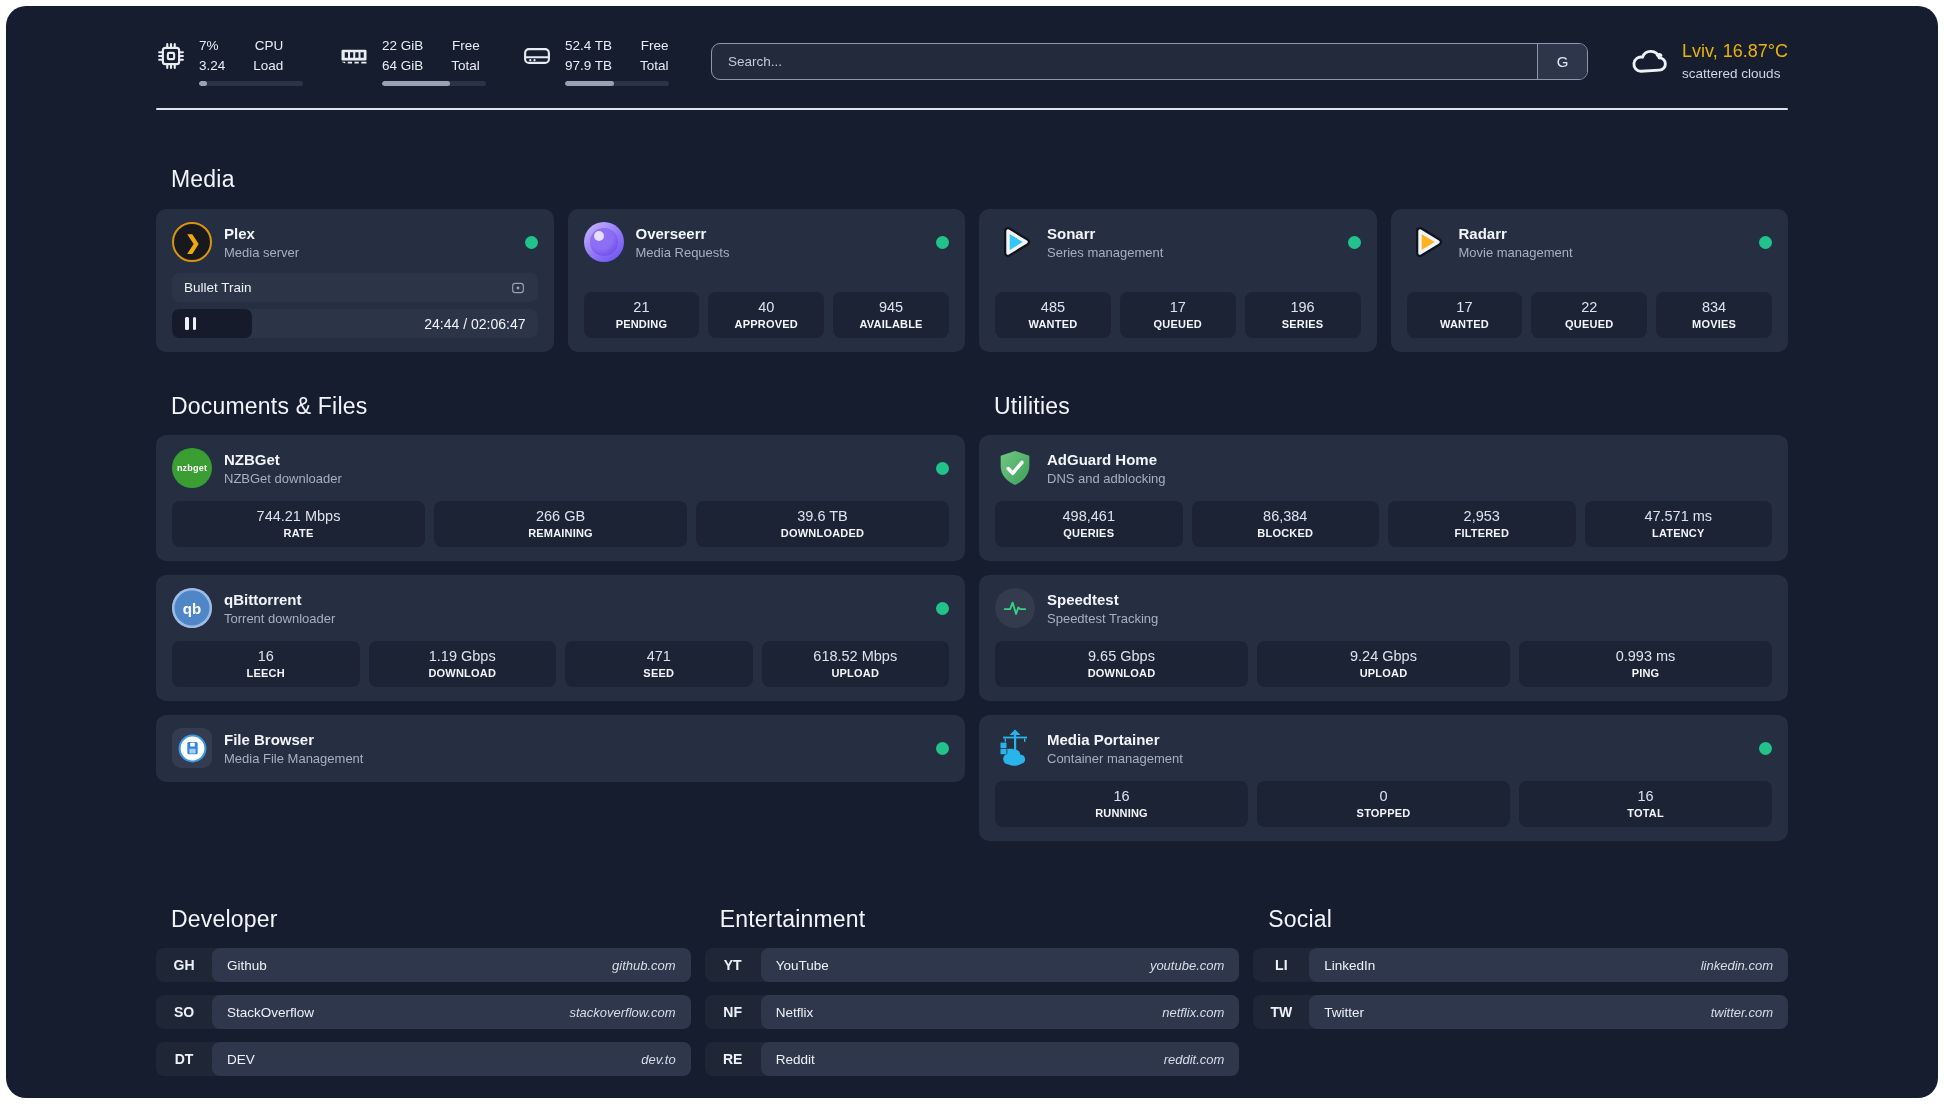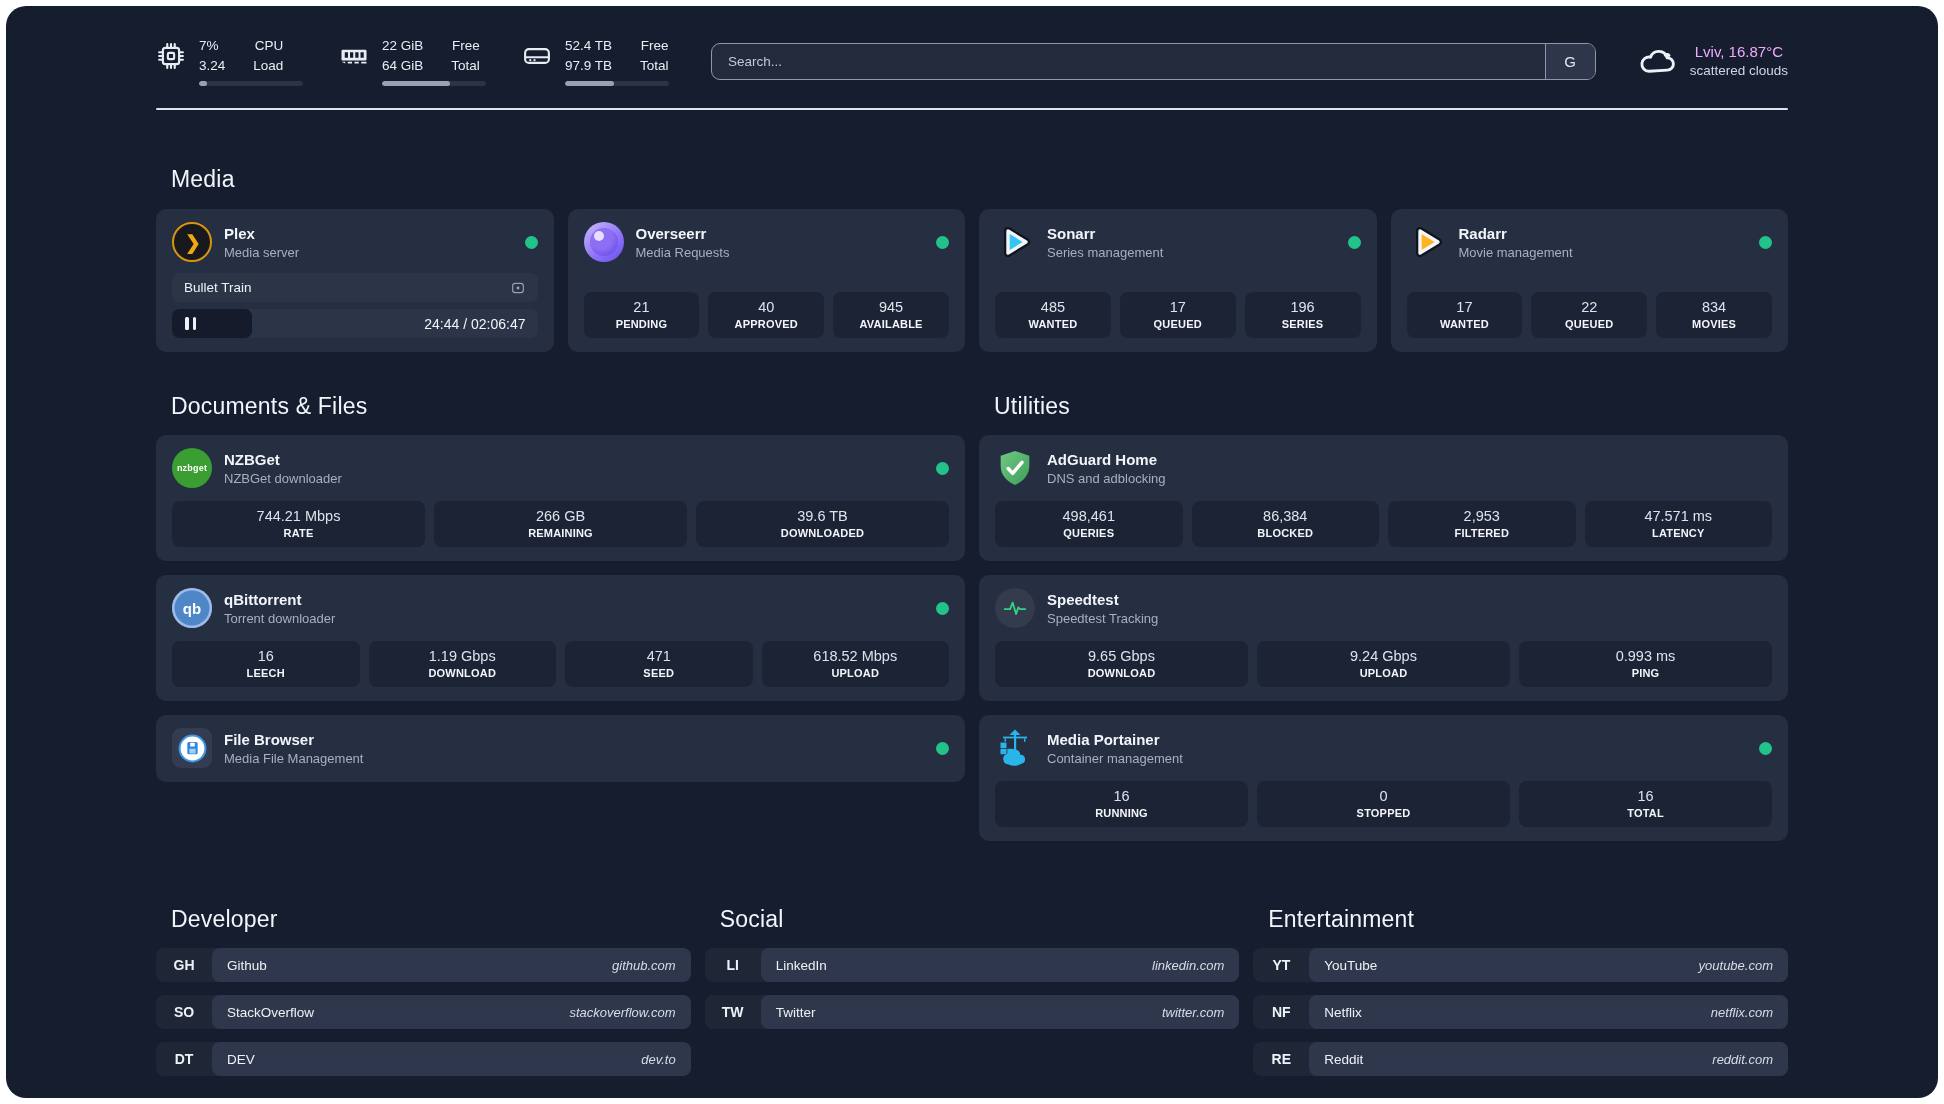--- a/index.html
+++ b/index.html
@@ -22,21 +22,21 @@
   .search { flex:1 1 auto; height:37px; border:1.5px solid #8f97a9; border-radius:9px;
     background:#222a3c; display:flex; align-items:stretch; overflow:hidden; }
   .search input { flex:1; background:transparent; border:0; outline:0; color:#e8edf4;
     font-size:13.5px; padding:0 16px; font-family:inherit; }
   .search input::placeholder { color:#c3cad6; }
   .gbtn { width:50px; background:#2d364a; border-left:1.5px solid #8f97a9; display:flex;
     align-items:center; justify-content:center; color:#e3e8f0; font-size:15px; cursor:pointer; }
 
   .weather { display:flex; align-items:center; gap:14px; flex:0 0 auto; }
   .weather .wicon { width:38px; height:38px; color:#eef2f8; }
-  .weather .t1 { font-size:15px; color:#f0abfc; line-height:1.4;text-align:center; }
+  .weather .t1 { font-size:18px; color:#eab308; line-height:1.4; }
   .weather .t2 { font-size:13.5px; color:#ced6e2; line-height:1.35; }
 
   .rule { height:2px; background:#dde2eb; margin-top:22px; border-radius:1px; }
 
   
   .section-title { margin:15px; font-size:23px; font-weight:400; color:#f2f5fa; letter-spacing:.2px; }
   .media-section { margin-top:56px; }
   .media-grid { margin-top:16px; display:grid; grid-template-columns:repeat(4,1fr); gap:14px; }
 
   .card { background:#262e41; border-radius:10px; padding:13px 16px 14px; display:flex; flex-direction:column; cursor:pointer; }
@@ -526,61 +526,61 @@
             <div class="link-abbr">DT</div>
             <div class="link-bar">
               <span class="link-name">DEV</span>
               <span class="link-url">dev.to</span>
             </div>
           </div>
         </div>
       </div>
 
       <div class="col-section">
+        <h2 class="section-title">Entertainment</h2>
+        <div class="link-list">
+          <div class="link-row">
+            <div class="link-abbr">YT</div>
+            <div class="link-bar">
+              <span class="link-name">YouTube</span>
+              <span class="link-url">youtube.com</span>
+            </div>
+          </div>
+          <div class="link-row">
+            <div class="link-abbr">NF</div>
+            <div class="link-bar">
+              <span class="link-name">Netflix</span>
+              <span class="link-url">netflix.com</span>
+            </div>
+          </div>
+          <div class="link-row">
+            <div class="link-abbr">RE</div>
+            <div class="link-bar">
+              <span class="link-name">Reddit</span>
+              <span class="link-url">reddit.com</span>
+            </div>
+          </div>
+        </div>
+      </div>
+
+      <div class="col-section">
         <h2 class="section-title">Social</h2>
         <div class="link-list">
           <div class="link-row">
             <div class="link-abbr">LI</div>
             <div class="link-bar">
               <span class="link-name">LinkedIn</span>
               <span class="link-url">linkedin.com</span>
             </div>
           </div>
           <div class="link-row">
             <div class="link-abbr">TW</div>
             <div class="link-bar">
               <span class="link-name">Twitter</span>
               <span class="link-url">twitter.com</span>
             </div>
           </div>
         </div>
       </div>
-
-      <div class="col-section">
-        <h2 class="section-title">Entertainment</h2>
-        <div class="link-list">
-          <div class="link-row">
-            <div class="link-abbr">YT</div>
-            <div class="link-bar">
-              <span class="link-name">YouTube</span>
-              <span class="link-url">youtube.com</span>
-            </div>
-          </div>
-          <div class="link-row">
-            <div class="link-abbr">NF</div>
-            <div class="link-bar">
-              <span class="link-name">Netflix</span>
-              <span class="link-url">netflix.com</span>
-            </div>
-          </div>
-          <div class="link-row">
-            <div class="link-abbr">RE</div>
-            <div class="link-bar">
-              <span class="link-name">Reddit</span>
-              <span class="link-url">reddit.com</span>
-            </div>
-          </div>
-        </div>
-      </div>
     </div>
 
   </div>
 </div>
 
 </body></html>

